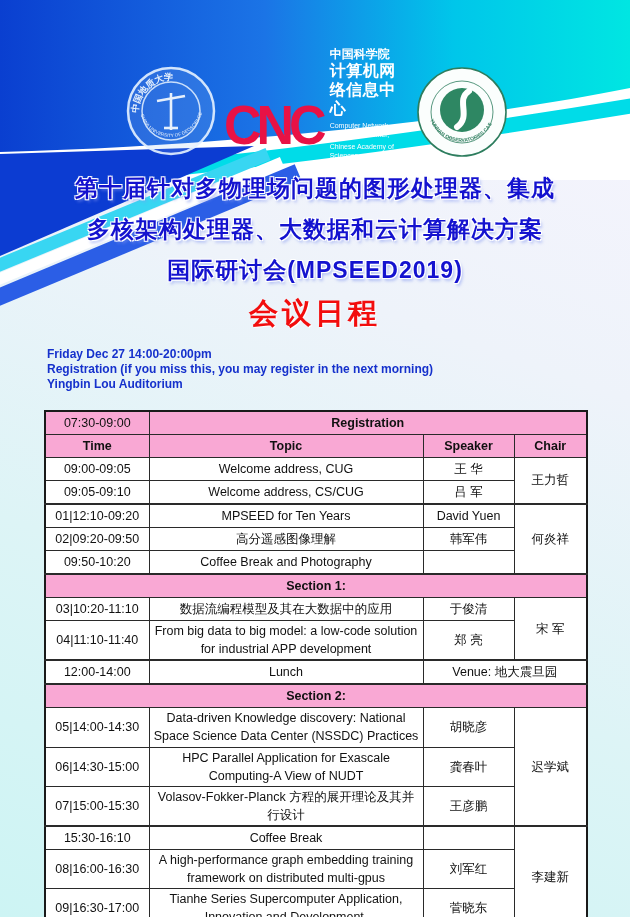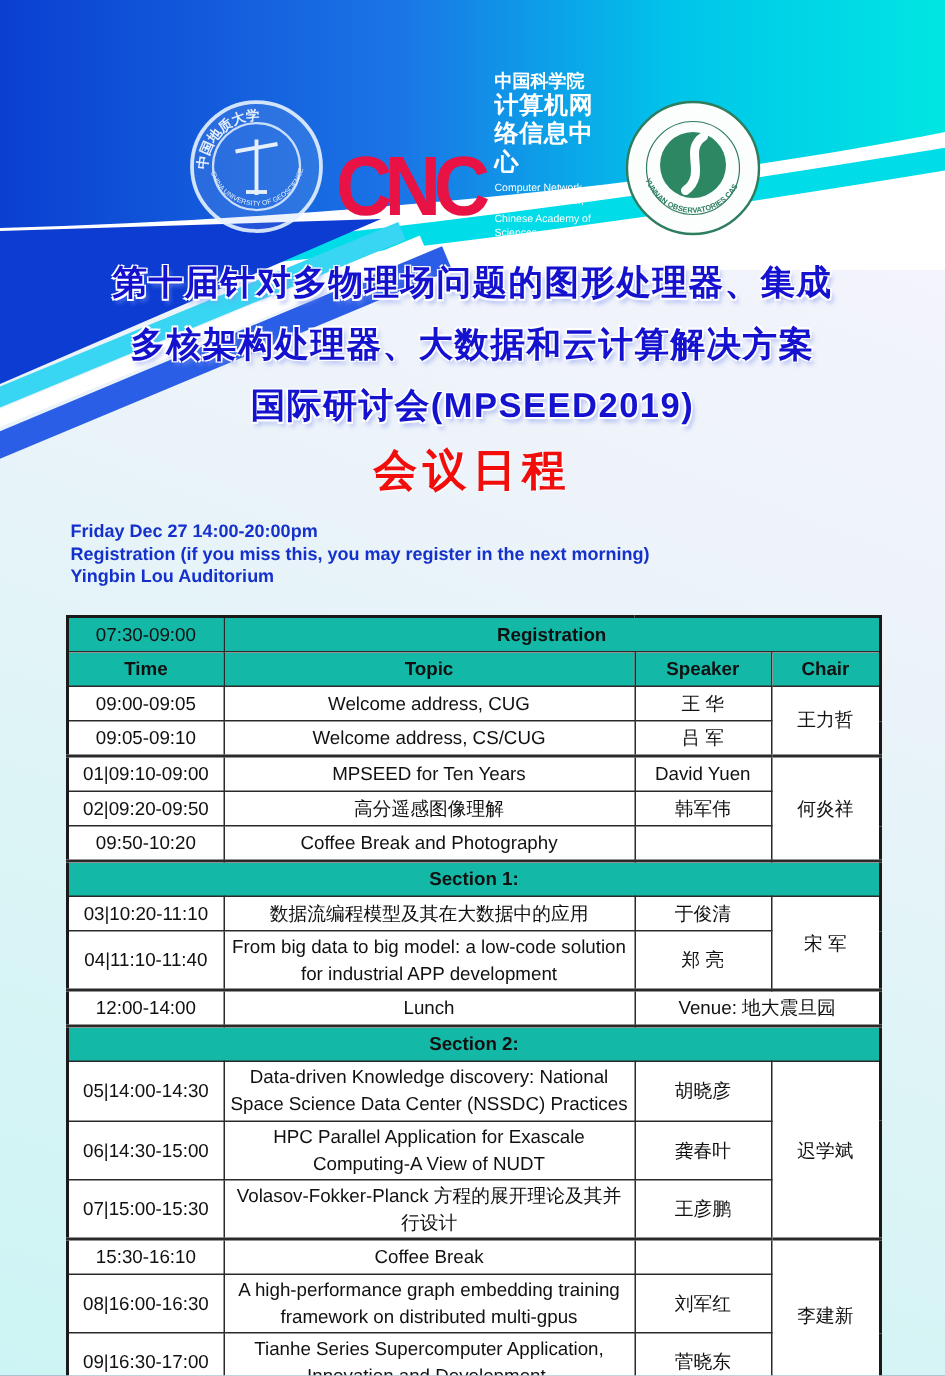--- a/index.html
+++ b/index.html
@@ -33,21 +33,21 @@
   
   .info{position:absolute;left:47px;top:331px;z-index:4;font-size:12px;font-weight:bold;
     color:#1531cc;line-height:15.2px;margin-top:16px;}
   
   .tablewrap{position:absolute;left:44px;top:410px;z-index:4;}
   table.sched{border-collapse:collapse;width:542px;table-layout:fixed;border:2.5px solid #1a1a1a;
     background:#fff;color:#111;}
   table.sched td{border:1.2px solid #2a2a2a;text-align:center;vertical-align:middle;
     padding:1px 3px;font-size:12.5px;line-height:1.45;height:20px;overflow:hidden;}
   col.c-time{width:104px}col.c-topic{width:274px}col.c-speaker{width:91px}col.c-chair{width:73px}
-  tr.shade td{background:#14b8a6;}
+  tr.shade td{background:#f9a8d4;}
   td.b{font-weight:bold;}
   tr.sep td{border-top-width:2.2px;}
 </style>
 </head>
 <body>
 
 <div id="page">
 
   <svg class="banner-svg" width="630" height="180" viewBox="0 0 630 180">
     <defs>
@@ -154,21 +154,21 @@
             <td>Welcome address, CUG</td>
             <td>王  华</td>
             <td rowspan="2">王力哲</td>
           </tr>
           <tr>
             <td>09:05-09:10</td>
             <td>Welcome address, CS/CUG</td>
             <td>吕  军</td>
           </tr>
           <tr class="sep">
-            <td>01|09:10-09:00</td>
+            <td>01|12:10-09:20</td>
             <td>MPSEED for Ten Years</td>
             <td>David Yuen</td>
             <td rowspan="3">何炎祥</td>
           </tr>
           <tr>
             <td>02|09:20-09:50</td>
             <td>高分遥感图像理解</td>
             <td>韩军伟</td>
           </tr>
           <tr>

